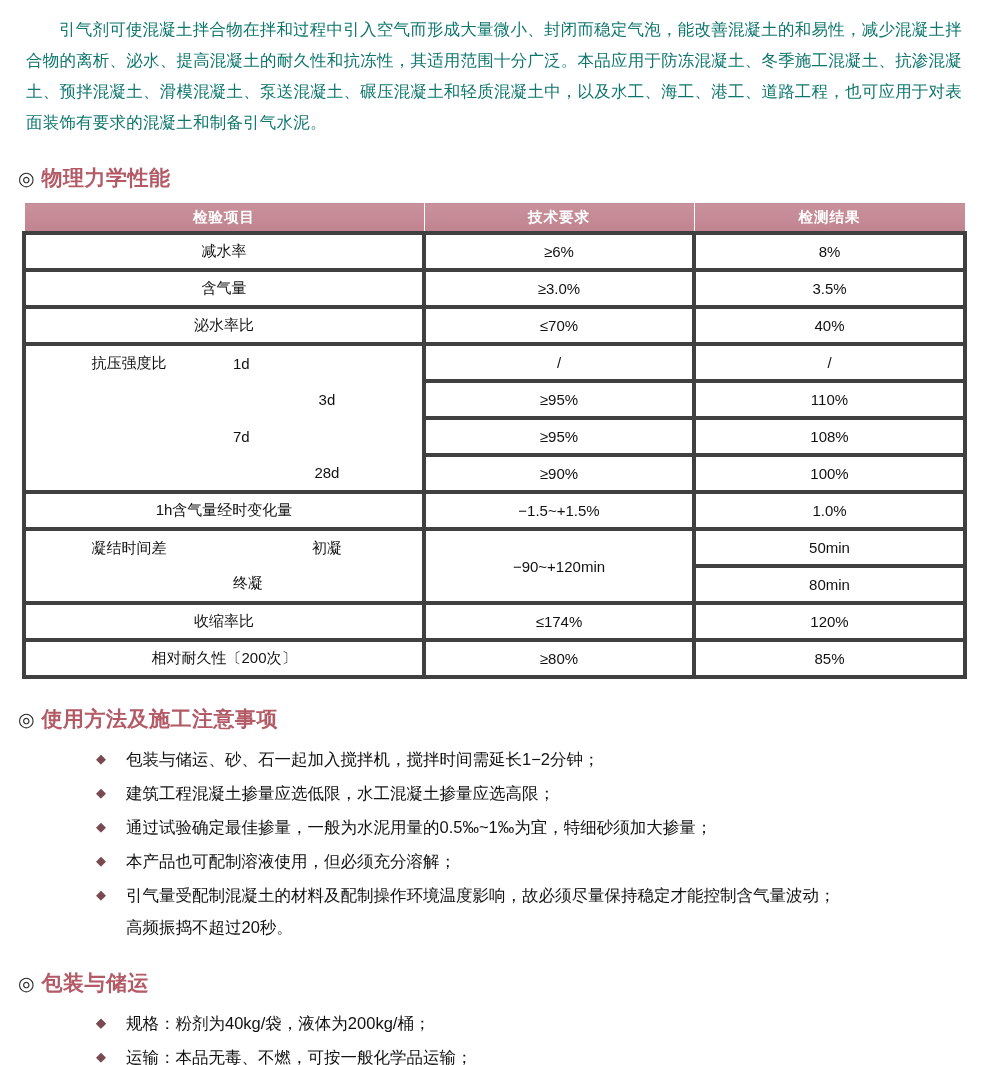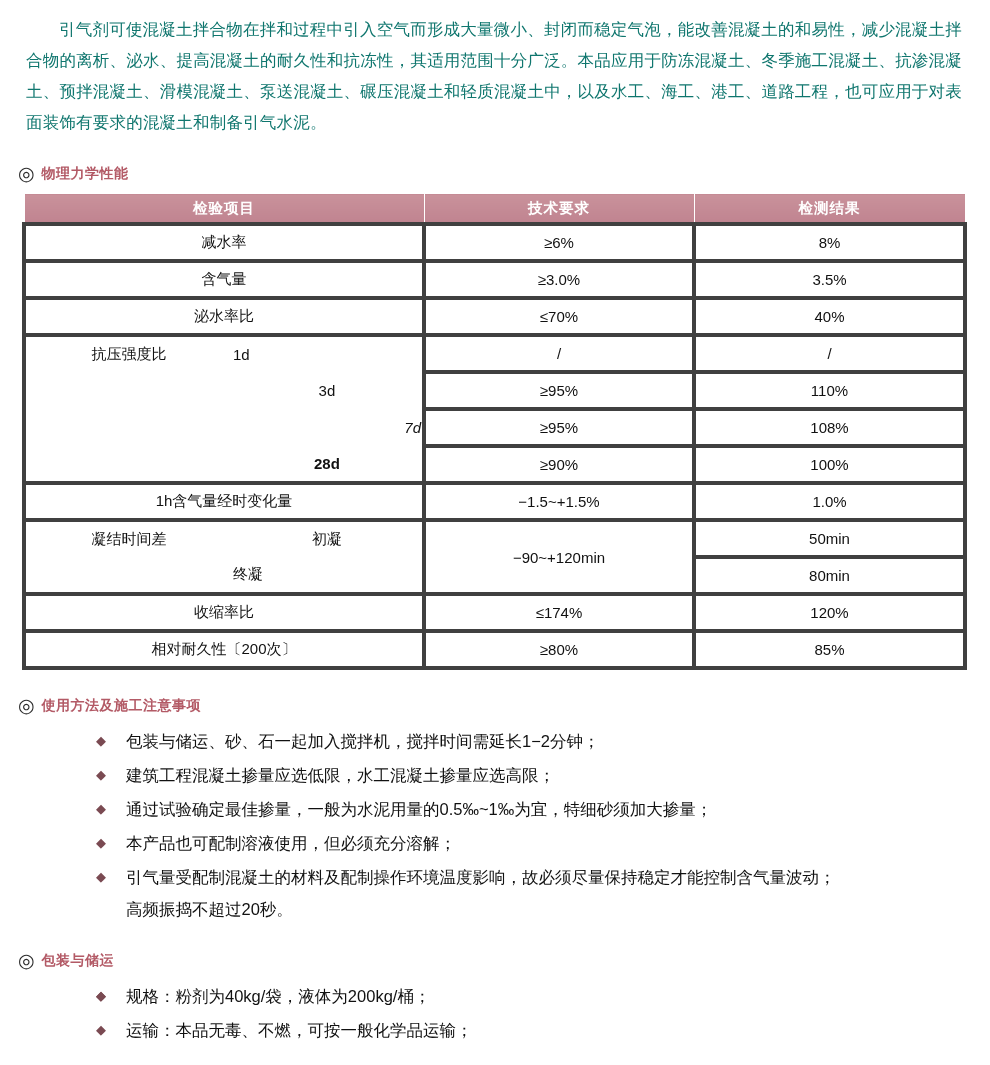--- a/index.html
+++ b/index.html
@@ -39,21 +39,21 @@
     align-items: center;
     margin: 26px 0 10px 0;
   }
   .section-head .ring {
     font-size: 19px;
     color: #2b2b2b;
     margin-right: 7px;
     line-height: 1;
   }
   .section-head .stitle {
-    font-size: 14px;
+    font-size: 21px;
     font-weight: bold;
     color: #b35a66;
     letter-spacing: 0.5px;
   }
   
   table.spec {
     border-collapse: collapse;
     width: 941px;
     margin: 4px 0 0 4px;
     table-layout: fixed;
@@ -176,30 +176,30 @@
         </td>
         <td>≥95%</td>
         <td>110%</td>
       </tr>
       <tr>
         <td style="border-top:none; border-bottom:none; padding:0;">
           <table style="width:100%; border-collapse:collapse;">
             <tbody>
                 <tr>
               <td style="border:none; width:52%;"></td>
-              <td class="sub-cell" style="border:none; text-align:right;font-style:italic;">7d</td>
+              <td class="sub-cell" style="border:none; text-align:left;">7d</td>
             </tr>
           </tbody>
             </table>
         </td>
         <td>≥95%</td>
         <td>108%</td>
       </tr>
       <tr>
-        <td style="border-top:none; padding:0;font-weight:bold;">
+        <td style="border-top:none; padding:0;">
           <table style="width:100%; border-collapse:collapse;">
             <tbody>
                 <tr>
               <td style="border:none; width:52%;"></td>
               <td class="sub-cell" style="border:none; text-align:center;">28d</td>
             </tr>
           </tbody>
             </table>
         </td>
         <td>≥90%</td>

